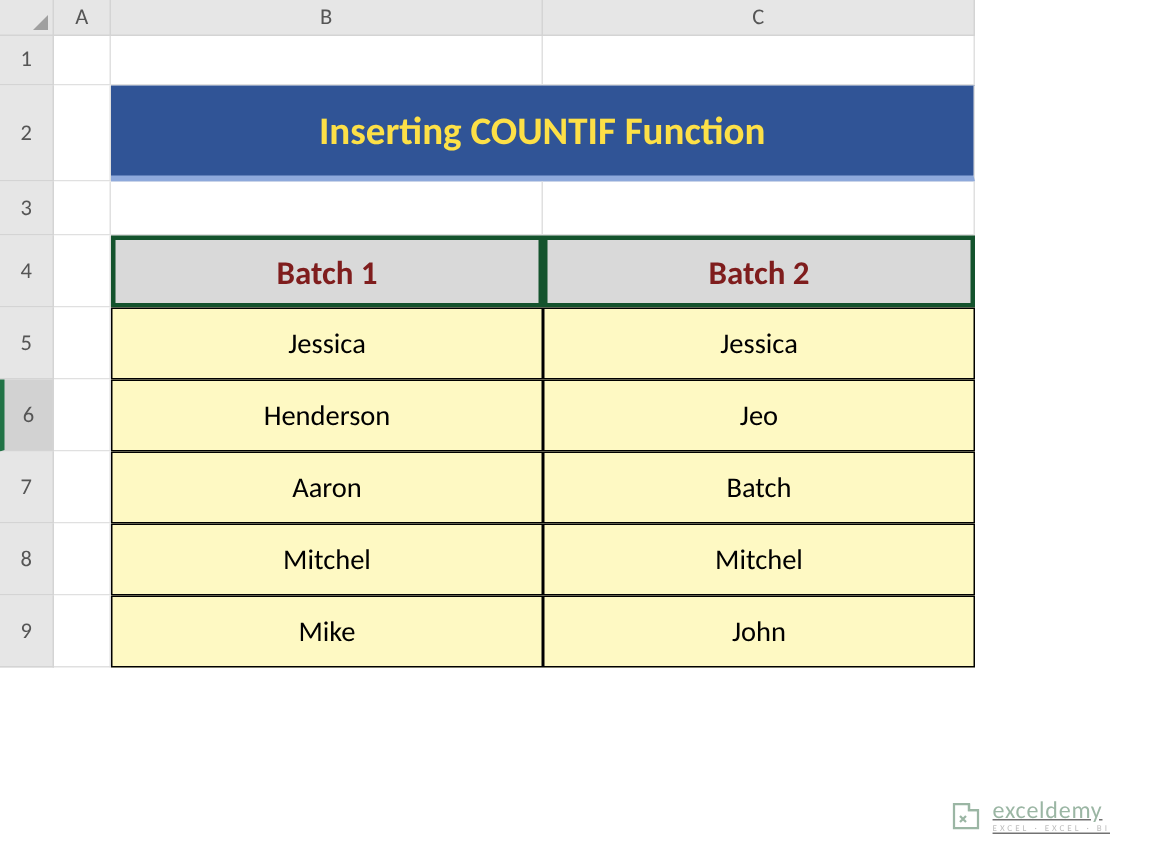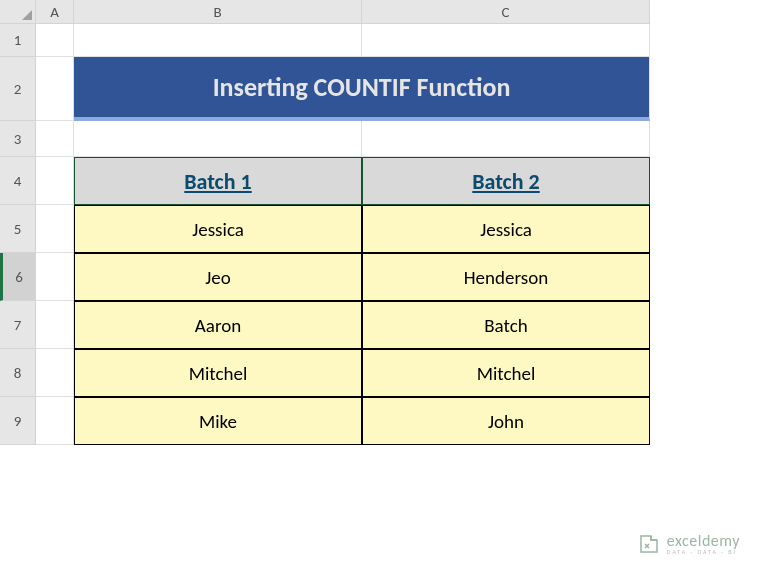--- a/index.html
+++ b/index.html
@@ -60,58 +60,58 @@
       border-left: 3px solid #217346;
       background: #d2d2d2;
     }
     .cell {
       border-right: 1px solid #e0e0e0;
       border-bottom: 1px solid #e0e0e0;
       background: #ffffff;
     }
     .title-cell {
       background: #305496;
-      color: #e5e5e5;
+      color: #fde047;
       font-size: 26px;
       font-weight: bold;
       display: flex;
       align-items: center;
       justify-content: center;
       border-bottom: 4px solid #8ea9db;
       grid-column: 3 / 5;
       border-right: 1px solid #e0e0e0;
     }
     .table-header {
       background: #d9d9d9;
-      color: #0c4a6e;
+      color: #7f1d1d;
       font-size: 22px;
       font-weight: bold;
       display: flex;
       align-items: center;
       justify-content: center;
-      border: 1px solid #14532d;
-      text-decoration: underline;
+      border: 3px solid #14532d;
     }
     .table-cell {
       background: #fef9c3;
       font-size: 19px;
       color: #000;
       display: flex;
       align-items: center;
       justify-content: center;
       border: 1px solid #000;
     }
     .watermark {
       position: absolute;
       bottom: 22px;
       right: 28px;
       display: flex;
       align-items: center;
       gap: 6px;
       opacity: 0.55;
+      text-decoration: underline;
     }
     .watermark-icon {
       width: 24px;
       height: 24px;
       position: relative;
     }
     .watermark-icon svg {
       width: 100%;
       height: 100%;
     }
@@ -161,22 +161,22 @@
   <div class="table-header">Batch 1</div>
   <div class="table-header">Batch 2</div>
 
   <div class="row-header">5</div>
   <div class="cell"></div>
   <div class="table-cell">Jessica</div>
   <div class="table-cell">Jessica</div>
 
   <div class="row-header active">6</div>
   <div class="cell"></div>
+  <div class="table-cell">Henderson</div>
   <div class="table-cell">Jeo</div>
-  <div class="table-cell">Henderson</div>
 
   <div class="row-header">7</div>
   <div class="cell"></div>
   <div class="table-cell">Aaron</div>
   <div class="table-cell">Batch</div>
 
   <div class="row-header">8</div>
   <div class="cell"></div>
   <div class="table-cell">Mitchel</div>
   <div class="table-cell">Mitchel</div>
@@ -190,15 +190,15 @@
 <div class="watermark">
   <div class="watermark-icon">
     <svg viewBox="0 0 24 24">
       <path d="M4 4 L14 4 L14 8 L20 8 L20 20 L4 20 Z" fill="none" stroke="#4a7b5a" stroke-width="1.5"></path>
       <path d="M14 4 L14 8 L20 8" fill="none" stroke="#4a7b5a" stroke-width="1.5"></path>
       <path d="M8 12 L12 16 M12 12 L8 16" stroke="#4a7b5a" stroke-width="1.5"></path>
     </svg>
   </div>
   <div class="watermark-text">
     <span class="watermark-main">exceldemy</span>
-    <span class="watermark-sub">DATA · DATA · BI</span>
+    <span class="watermark-sub">EXCEL · EXCEL · BI</span>
   </div>
 </div>
 
 </body></html>

